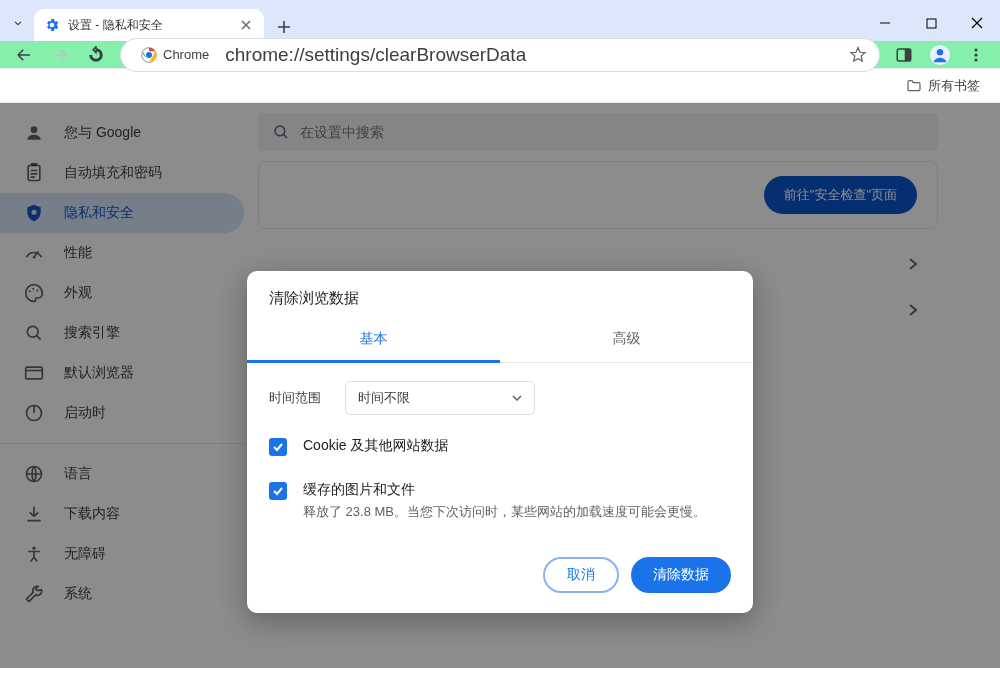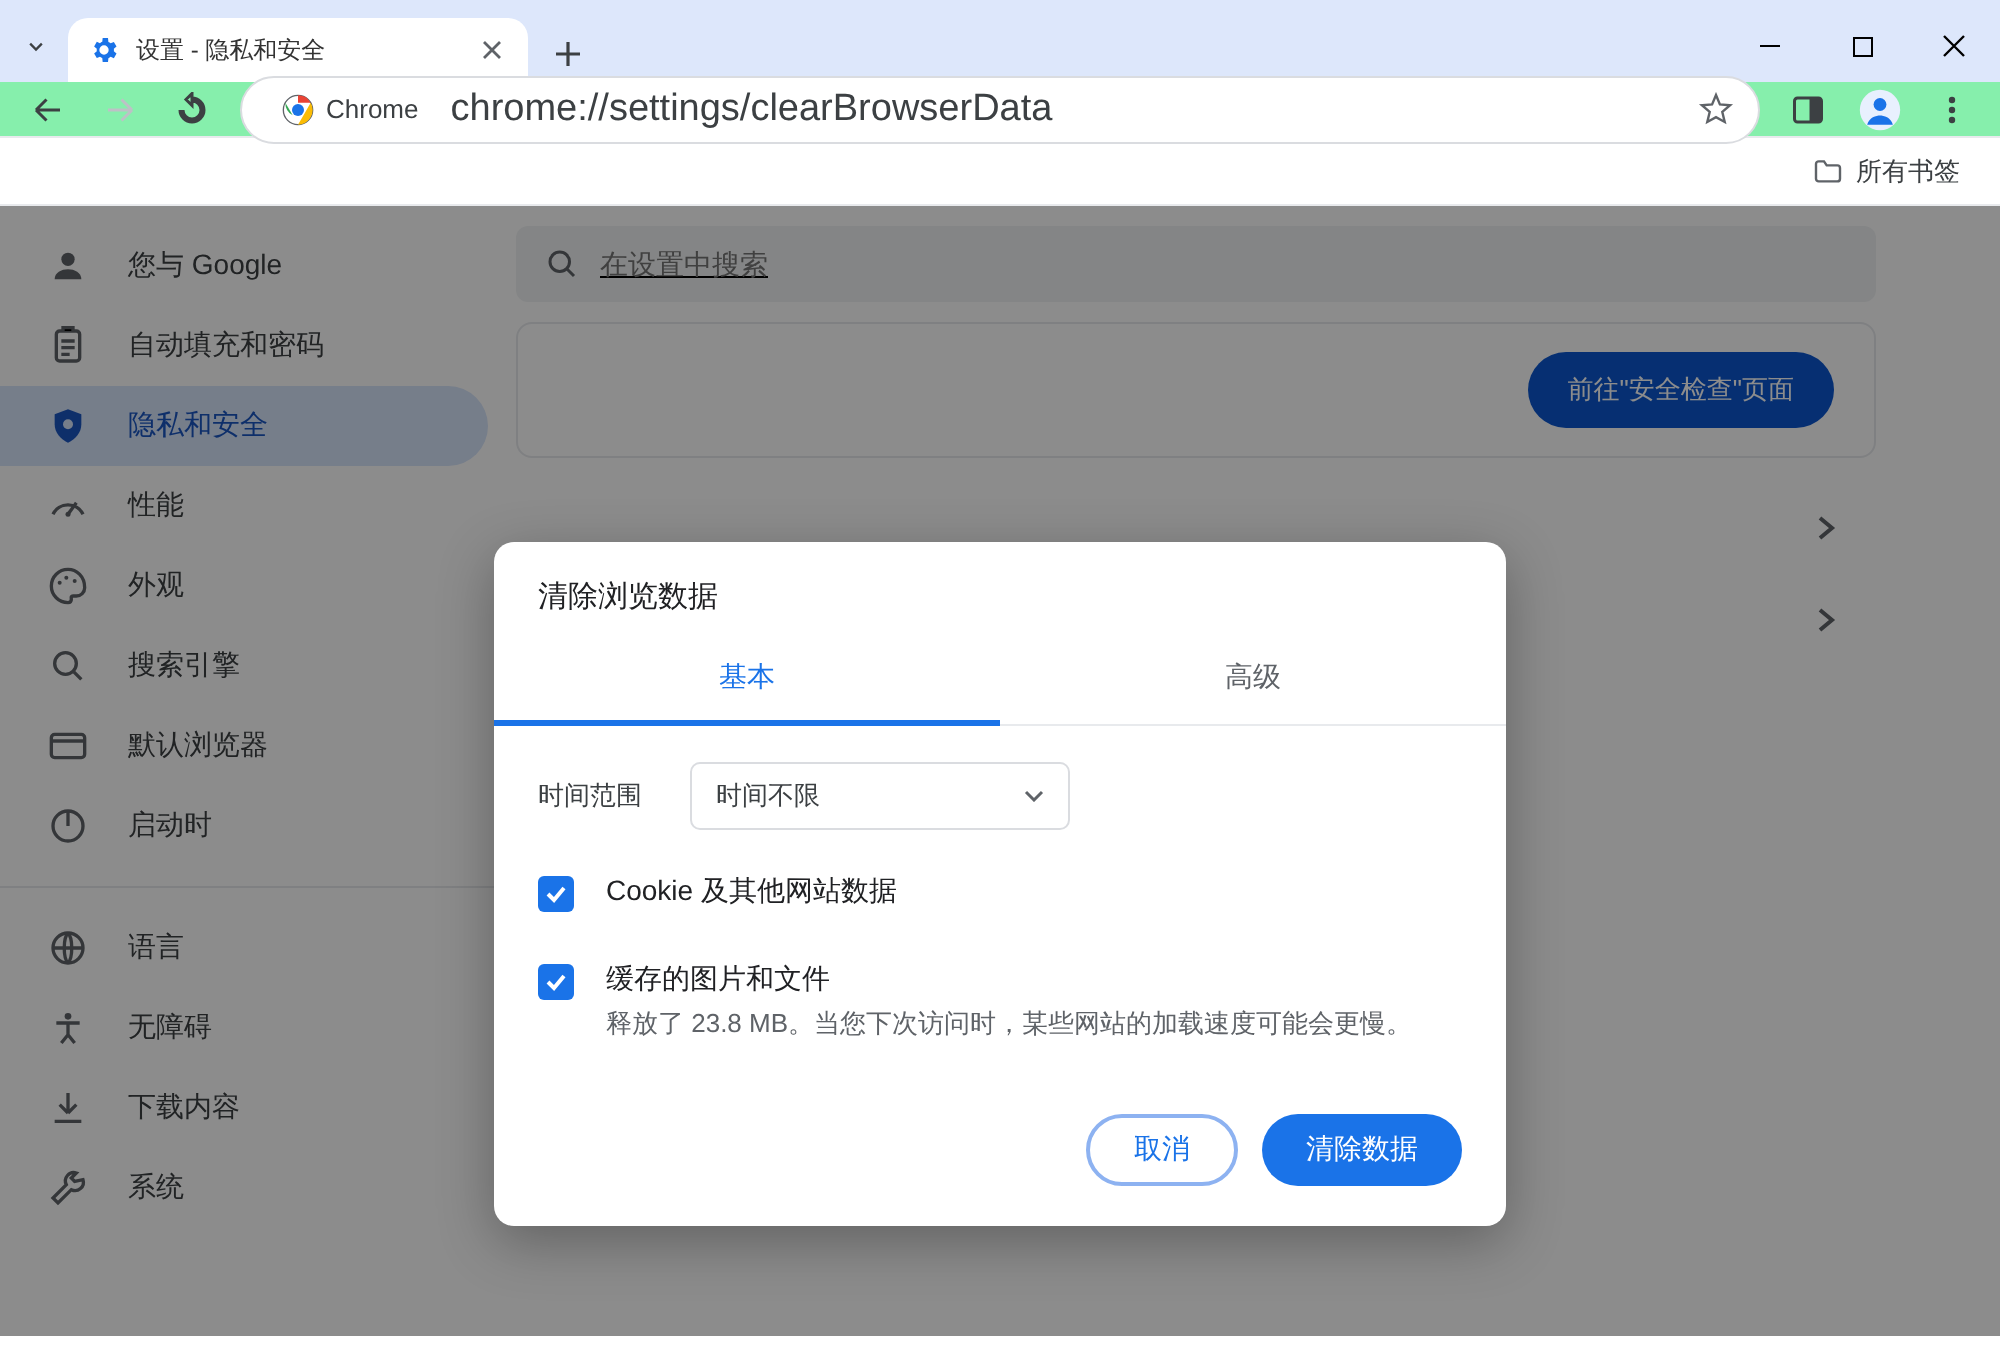--- a/index.html
+++ b/index.html
@@ -40,21 +40,21 @@
 .brand-text{font-size:17px;color:#202124;}
 .side-item{display:flex;align-items:center;gap:20px;height:40px;padding:0 24px;color:#3c4043;font-size:14px;}
 .side-item.active{background:#d7e5fc;color:#1a56c2;border-radius:0 20px 20px 0;margin-right:14px;}
 .side-item .si-icon{width:20px;height:20px;display:flex;align-items:center;justify-content:center;color:#5f6368;}
 .side-item.active .si-icon{color:#1a56c2;}
 .side-sep{height:1px;background:#e8eaed;margin:10px 0;}
 
 .main{flex:1;background:#fff;padding:0;}
 .search-row{padding:10px 20px 10px 0;}
 .search-box{height:38px;background:#f1f3f4;border-radius:6px;display:flex;align-items:center;padding:0 14px;color:#5f6368;max-width:680px;}
-.search-box input{border:none;background:transparent;outline:none;font-size:14px;margin-left:10px;flex:1;text-decoration:underline;}
+.search-box input{border:none;background:transparent;outline:none;font-size:14px;margin-left:10px;flex:1;}
 .security-btn{background:#0b57d0;color:#fff;font-size:13px;padding:10px 20px;border-radius:20px;border:none;}
 .card-row{display:flex;align-items:center;padding:14px 20px;border:1px solid #e8eaed;border-radius:8px;margin:0 20px 12px 0;max-width:680px;justify-content:flex-end;}
 .list-item{display:flex;align-items:center;padding:16px 20px;max-width:680px;margin-right:20px;justify-content:flex-end;}
 .chev{color:#5f6368;}
 
 
 .overlay{position:absolute;inset:0;background:rgba(0,0,0,.45);}
 .dialog{position:absolute;left:50%;top:168px;transform:translateX(-50%);width:506px;background:#fff;border-radius:10px;box-shadow:0 8px 28px rgba(0,0,0,.3);padding:0;}
 .dlg-title{font-size:15px;color:#202124;padding:18px 22px 10px;}
 .tabs{display:flex;}
@@ -276,33 +276,33 @@
             <svg width="20" height="20" viewBox="0 0 24 24">
               <circle cx="12" cy="12" r="9" fill="none" stroke="currentColor" stroke-width="2"></circle>
               <path d="M3 12h18M12 3c3 3 3 15 0 18M12 3c-3 3-3 15 0 18" fill="none" stroke="currentColor" stroke-width="2"></path>
             </svg>
           </span>
           <span>语言</span>
         </div>
         <div class="side-item">
           <span class="si-icon">
             <svg width="20" height="20" viewBox="0 0 24 24">
+              <path d="M12 3v12m0 0l-5-5m5 5l5-5M4 20h16" fill="none" stroke="currentColor" stroke-width="2"></path>
+            </svg>
+          </span>
+          <span>下载内容</span>
+        </div>
+        <div class="side-item">
+          <span class="si-icon">
+            <svg width="20" height="20" viewBox="0 0 24 24">
               <circle cx="12" cy="5" r="2" fill="currentColor"></circle>
               <path d="M5 9h14M12 9v7m0 0l-4 5m4-5l4 5" stroke="currentColor" stroke-width="2"></path>
             </svg>
           </span>
           <span>无障碍</span>
-        </div>
-        <div class="side-item">
-          <span class="si-icon">
-            <svg width="20" height="20" viewBox="0 0 24 24">
-              <path d="M12 3v12m0 0l-5-5m5 5l5-5M4 20h16" fill="none" stroke="currentColor" stroke-width="2"></path>
-            </svg>
-          </span>
-          <span>下载内容</span>
         </div>
         <div class="side-item">
           <span class="si-icon">
             <svg width="20" height="20" viewBox="0 0 24 24">
               <path d="M21 7a5 5 0 01-7 6l-8 8-3-3 8-8a5 5 0 016-7l-3 3 2 2z" fill="none" stroke="currentColor" stroke-width="2"></path>
             </svg>
           </span>
           <span>系统</span>
         </div>
       </div>

